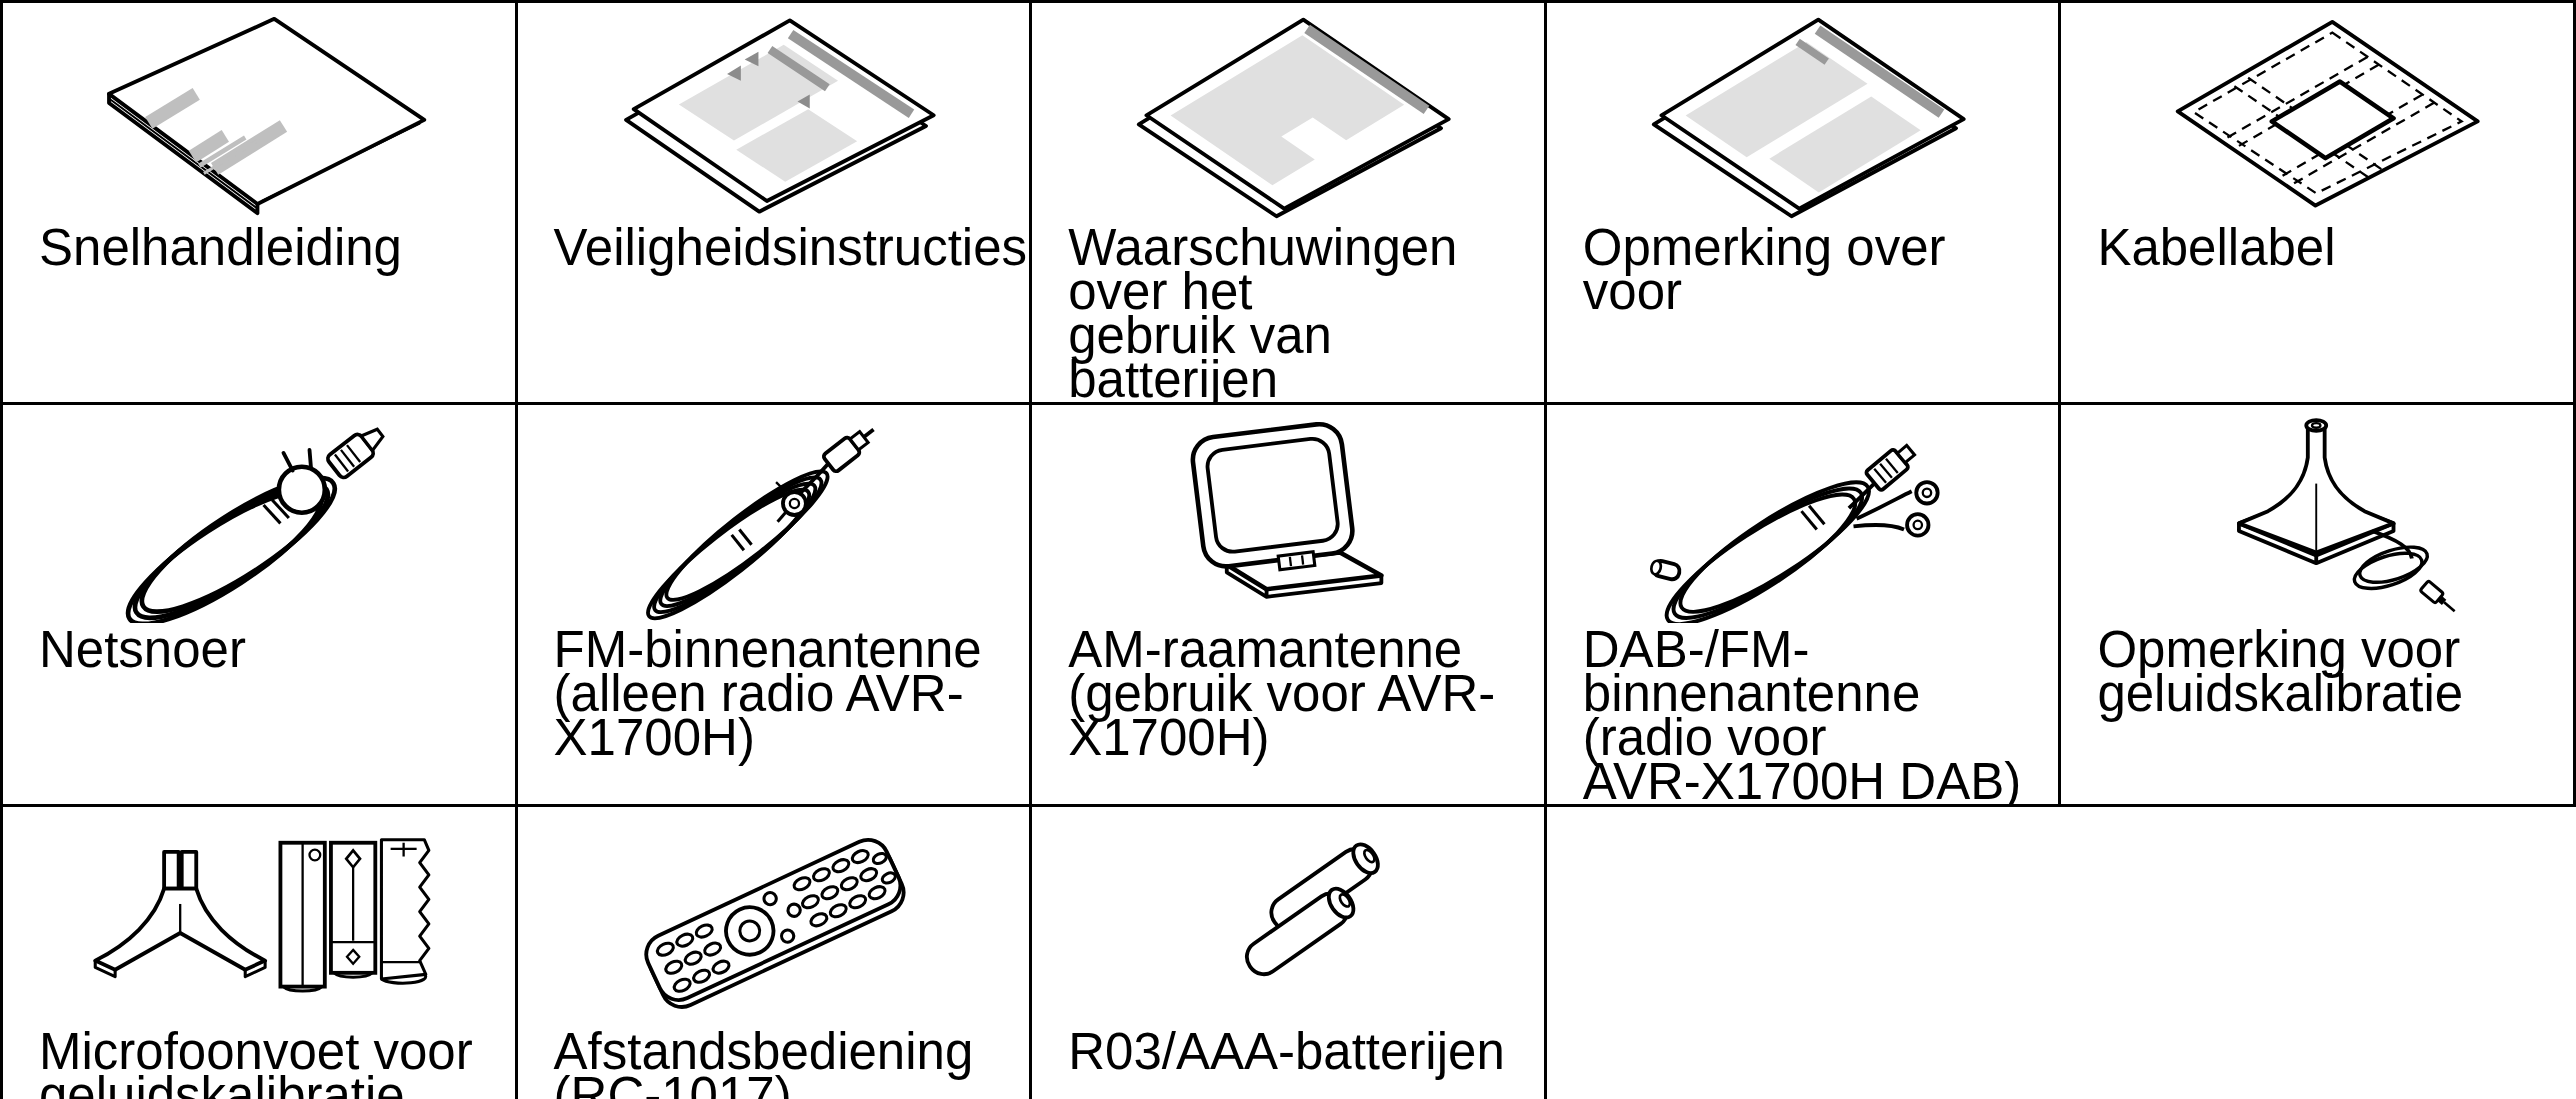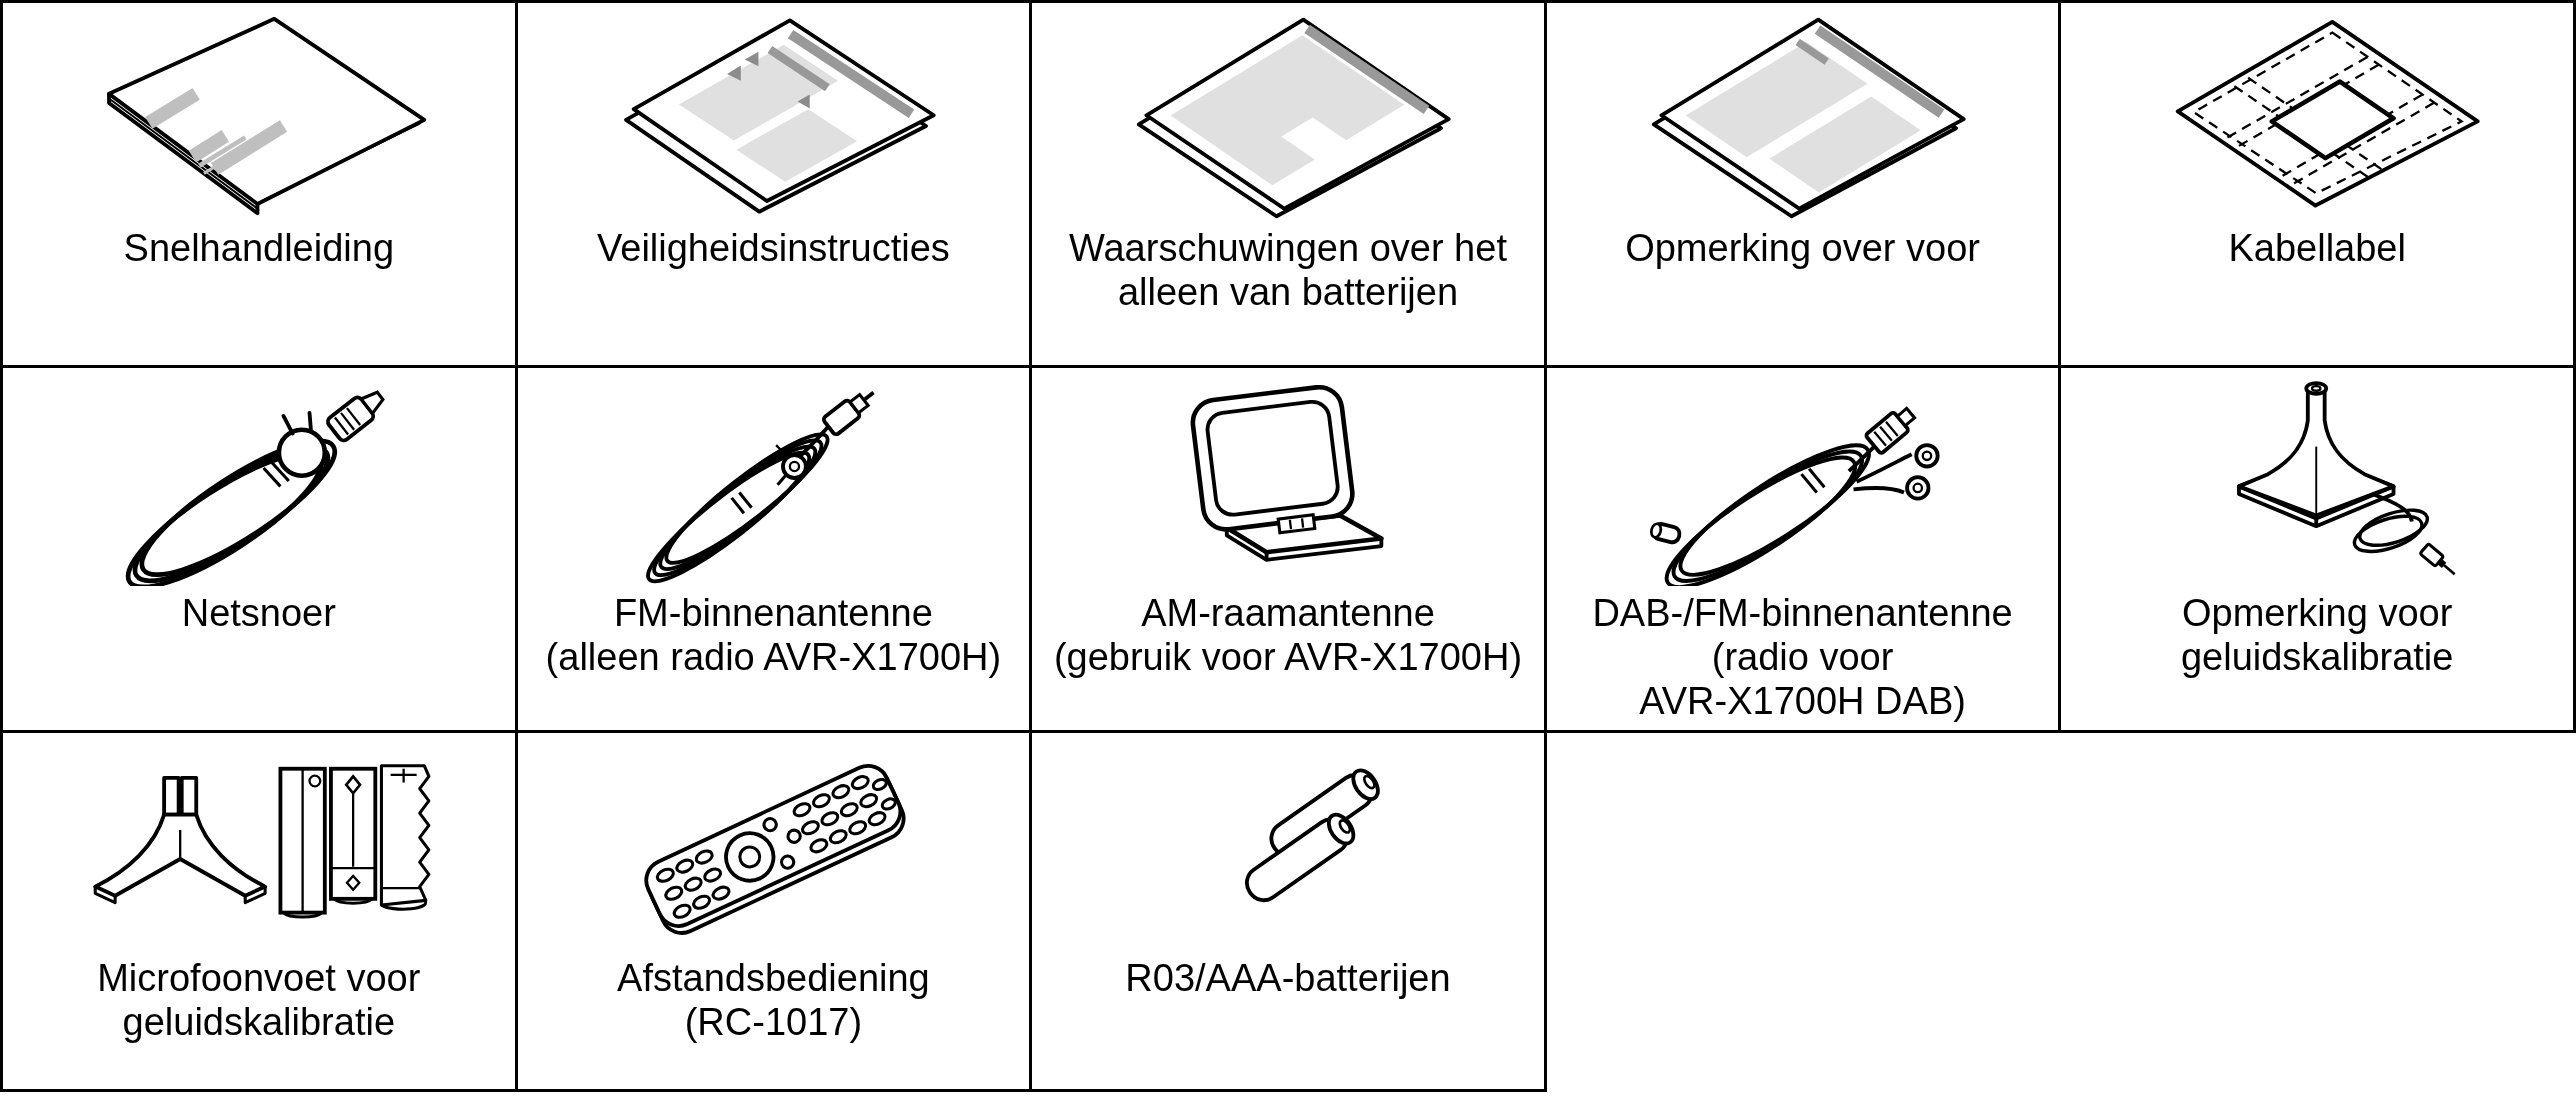--- a/index.html
+++ b/index.html
@@ -7,22 +7,22 @@
     width:2576px;height:1100px;background:#ffffff;position:relative;
     font-family:"Liberation Sans",sans-serif;color:#000;overflow:hidden;
   }
   table.grid{border-collapse:collapse;width:2576px;table-layout:fixed;}
   table.grid td{border:3.1px solid #000;vertical-align:top;padding:0;background:#fff;overflow:hidden;}
   table.grid td.empty{border:none;}
   tr.r12{height:365px;}
   tr.r3{height:359px;}
   .art{height:223px;display:flex;align-items:center;justify-content:center;}
   .label{
-    font-size:38px;line-height:44px;text-align:center;white-space:pre-line;
-    color:#000;letter-spacing:0;
+    font-size:51px;line-height:44px;text-align:left;white-space:pre-line;
+    color:#000;letter-spacing:0;padding-left:36px;
   }
   svg{display:block;}
 </style>
 </head>
 <body>
 
 <div class="page">
 <table class="grid">
   <colgroup>
         <col style="width:20%">
@@ -84,21 +84,21 @@
         <svg width="352" height="213" viewBox="0 0 460 278">
           <g stroke="#000" stroke-width="5" stroke-linejoin="round" fill="#fff">
             <polygon points="240,27 430,157 215,272 35,152"></polygon>
             <polygon points="250,15 440,145 225,262 45,140"></polygon>
           </g>
           <path d="M76.6 140.4 L248.8 35.4 L381.8 126.4 L306 172.7 L262.3 142.8 L221.3 167.8 L265 197.7 L209.6 231.4 Z" fill="#e0e0e0"></path>
           <line x1="255" y1="27" x2="411" y2="133" stroke="#999999" stroke-width="13" stroke-linecap="butt"></line>
         </svg>
       </div>
       <div class="label">Waarschuwingen over het
-alleen van batterijen</div>
+gebruik van batterijen</div>
     </td>
 
     <td>
       <div class="art">
         <svg width="352" height="213" viewBox="0 0 460 278">
           <g stroke="#000" stroke-width="5" stroke-linejoin="round" fill="#fff">
             <polygon points="240,27 430,157 215,272 35,152"></polygon>
             <polygon points="250,15 440,145 225,262 45,140"></polygon>
           </g>
           <polygon points="76.6,140.4 234.5,44.2 314.3,98.8 156.4,195" fill="#e0e0e0"></polygon>

